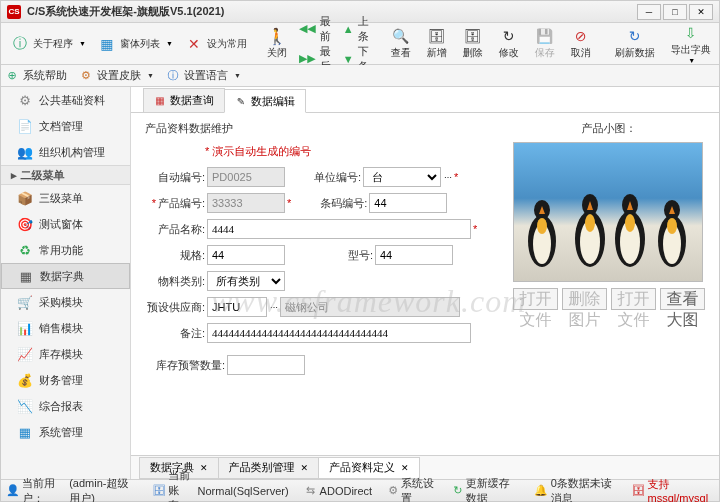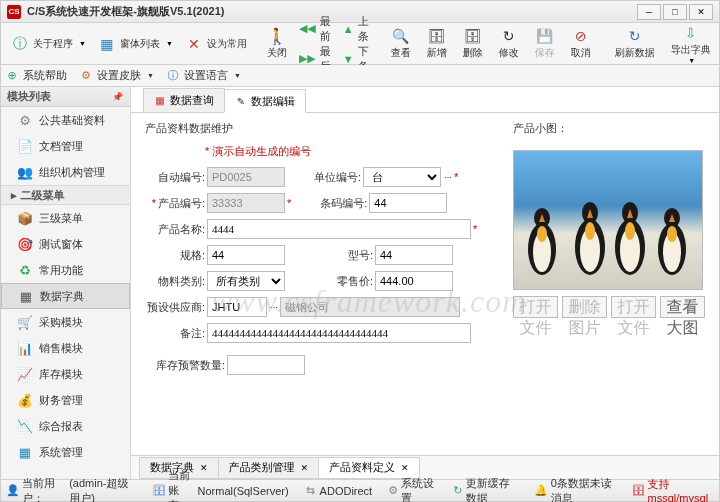--- a/index.html
+++ b/index.html
@@ -41,21 +41,21 @@
 .field { display: flex; align-items: center; gap: 2px; }
 .flabel { width: 60px; text-align: right; color: #333; }
 .flabel.red::before { content: "*"; color: #c00; margin-right: 2px; }
 .finput { width: 78px; height: 20px; border: 1px solid #bbb; padding: 0 4px; background: #fff; }
 .finput.disabled { background: #e8e8e8; color: #888; }
 .finput.wider { width: 264px; font-family: Liberation Serif, serif; }
 .fselect { width: 78px; height: 20px; border: 1px solid #bbb; padding: 0 4px; background: #fff; }
 .after { width: 10px; color: #666; font-size: 9px; }
 .req { color: #c00; }
 .image-area { width: 192px; }
-.img-title { color: #333; margin-bottom: 14px; }
+.img-title { color: #333; margin-bottom: 6px; text-align: center; }
 .img-box { width: 190px; height: 140px; border: 1px solid #bbb; background: linear-gradient(180deg, #6bb5e8 0%, #4a8fc4 40%, #e8e4d8 60%, #d0ccc0 100%); position: relative; overflow: hidden; }
 .penguin { position: absolute; bottom: 10px; }
 .penguin svg { display: block; }
 .p1 { left: 8px; } .p2 { left: 55px; } .p3 { left: 95px; } .p4 { left: 138px; }
 .img-btns { display: flex; gap: 4px; margin-top: 6px; }
 .img-btn { flex: 1; height: 22px; border: 1px solid #bbb; background: #f5f5f5; cursor: pointer; font-size: 16px; color: #666; }
 .img-btn.disabled { color: #bbb; }
 .bottom-tabs { height: 24px; display: flex; align-items: center; border-top: 1px solid #d0d0d0; padding-left: 8px; background: #f8f8f8; }
 .btab { height: 22px; padding: 0 10px; display: flex; align-items: center; border: 1px solid #d0d0d0; background: #f0f0f0; cursor: pointer; margin-right: -1px; font-size: 10px; }
 .btab.active { background: #fff; }
@@ -175,24 +175,20 @@
       </div>
     <div class="tb2item">
         <span class="tb2icon" style="color:#37c">ⓘ</span>
         <span>设置语言</span>
         <span class="dropdown-arrow">▼</span>
       </div>
   </div>
 
   <div class="body">
     <div class="sidebar">
-      <div class="sb-header">
-          <span>模块列表</span>
-          <span class="sb-pin">📌</span>
-        </div>
       <div class="sb-item">
           <span class="sb-icon" style="color:#888">⚙</span>
           <span>公共基础资料</span>
         </div>
       <div class="sb-item">
           <span class="sb-icon" style="color:#c33">📄</span>
           <span>文档管理</span>
         </div>
       <div class="sb-item">
           <span class="sb-icon" style="color:#37c">👥</span>
@@ -300,24 +296,20 @@
             <div class="field">
                 <span class="flabel">型号:</span>
                 <input class="finput" value="44" style="">
               </div>
           </div>
           <div class="form-row">
             <div class="field">
                 <span class="flabel">物料类别:</span>
                 <select class="fselect"><option>所有类别</option></select>
                 <span class="after"></span>
-              </div>
-            <div class="field">
-                <span class="flabel">零售价:</span>
-                <input class="finput" value="444.00" style="">
               </div>
           </div>
           <div class="form-row">
             <div class="field">
                 <span class="flabel">预设供应商:</span>
                 <input class="finput" style="width: 60px;" value="JHTU">
                 <span class="drop-icon">⋯</span>
                 <input class="finput disabled" style="width: 180px;" readonly="" value="磁钢公司">
               </div>
           </div>

